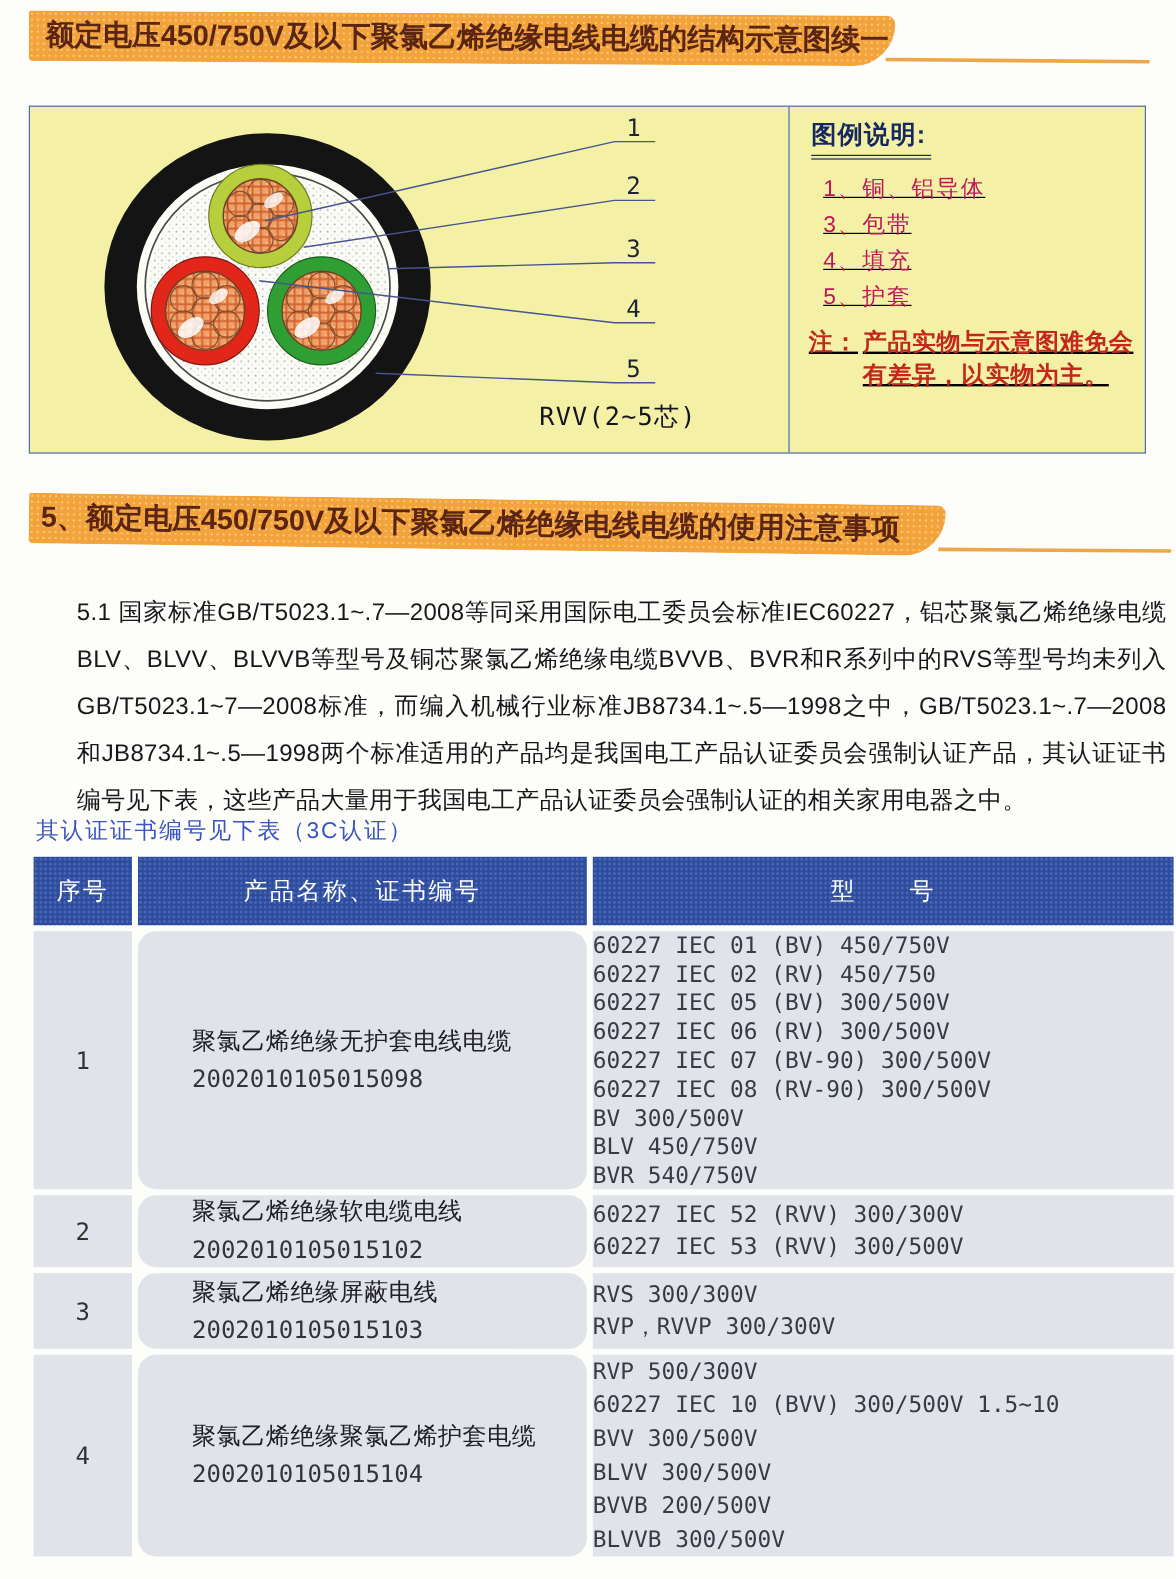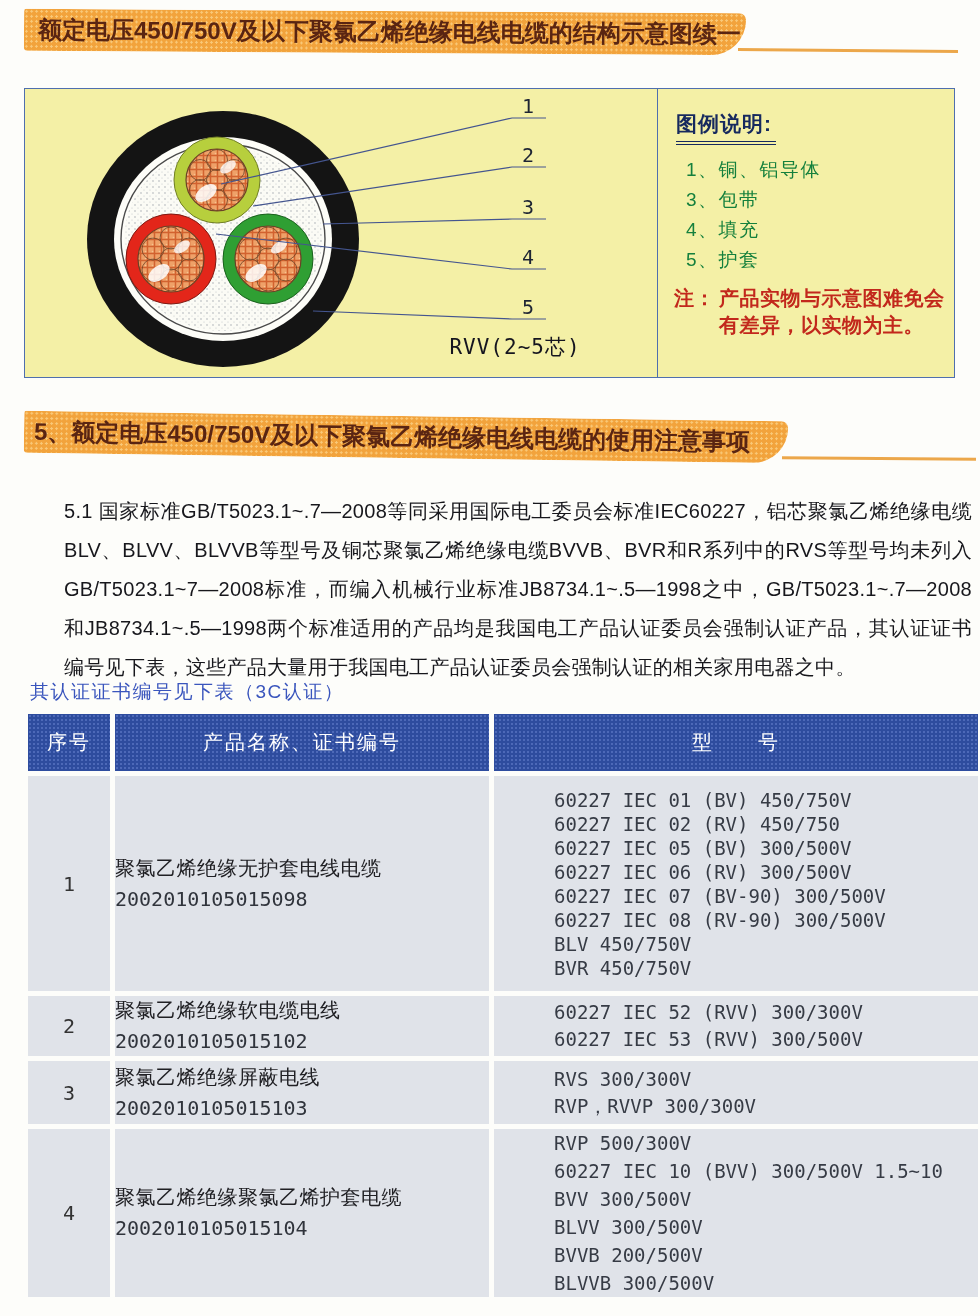--- a/index.html
+++ b/index.html
@@ -31,24 +31,24 @@
     position:absolute;left:24px;top:88px;width:931px;height:290px;
     background:#f4f0a6;border:1px solid #4f6fae;box-sizing:border-box;
   }
   #figure-divider{position:absolute;left:632px;top:0;bottom:0;width:1px;background:#4f6fae;}
   #cable-svg{position:absolute;left:0;top:0;}
   .svg-num{font-family:"DejaVu Sans Mono",monospace;font-size:20px;fill:#1d2433;}
   .svg-cap{font-family:"DejaVu Sans Mono",monospace;font-size:21px;fill:#15151f;letter-spacing:1px;}
 
   
   #legend{position:absolute;left:633px;top:0;width:297px;height:244px;
-    box-sizing:border-box;padding:18px 10px 0 16px;}
+    box-sizing:border-box;padding:6px 10px 0 16px;text-decoration:underline;}
   .legend-title{display:inline-block;font-size:21px;font-weight:bold;color:#16295e;
     border-bottom:4px double #16295e;padding:0 4px 3px 0;margin:3px 0 10px 2px;letter-spacing:1px;}
-  .legend-item{font-size:19px;color:#15803d;line-height:30px;margin-left:12px;letter-spacing:1.5px;}
+  .legend-item{font-size:19px;color:#be185d;line-height:30px;margin-left:12px;letter-spacing:1.5px;}
   .legend-note{display:flex;margin-top:10px;color:#c2281c;font-weight:bold;
     font-size:20px;line-height:27px;letter-spacing:0.5px;}
   .note-label{flex:0 0 auto;margin-right:4px;}
   .note-text{flex:1;}
 
   
   #para{position:absolute;left:44px;top:492px;width:908px;
     font-size:20px;line-height:39px;color:#17171c;text-align:justify;letter-spacing:0.3px;margin-left:20px;}
 
   
@@ -57,23 +57,23 @@
   .trow{display:grid;grid-template-columns:82px 374px 1fr;column-gap:5px;margin-bottom:5px;}
   .th{
     background-color:#2e4c9e;
     background-image:radial-gradient(circle,#4d69b8 1px,rgba(0,0,0,0) 1.2px);
     background-size:4px 4px;
     color:#fff;font-size:20px;display:flex;align-items:center;justify-content:center;
     height:57px;letter-spacing:2px;
   }
   .td{background:#e0e3e9;display:flex;flex-direction:column;justify-content:center;box-sizing:border-box;}
   .td.no{align-items:center;font-size:20px;color:#333;font-family:"DejaVu Sans Mono",monospace;}
-  .td.name{font-size:20px;color:#202024;line-height:31px;letter-spacing:0.5px;}
+  .td.name{padding-left:45px;font-size:20px;color:#202024;line-height:31px;letter-spacing:0.5px;border-radius:15px;}
   .cert{font-family:"DejaVu Sans Mono",monospace;font-size:20px;color:#30343c;letter-spacing:0;}
-  .td.models{padding-left:60px;font-family:"DejaVu Sans Mono",monospace;color:#363b45;font-size:19px;}
+  .td.models{font-family:"DejaVu Sans Mono",monospace;color:#363b45;font-size:19px;}
   .r1 .td{height:215px;} .r1 .td.models div{line-height:24px;}
   .r2 .td{height:60px;}  .r2 .td.models div{line-height:27px;}
   .r3 .td{height:63px;}  .r3 .td.models div{line-height:27px;}
   .r4 .td{height:168px;} .r4 .td.models div{line-height:28px;}
 </style>
 </head>
 <body>
 
 <div id="banner1" class="banner">额定电压450/750V及以下聚氯乙烯绝缘电线电缆的结构示意图续一</div>
 <div id="banner1-tail"></div>
@@ -202,22 +202,23 @@
       <div>聚氯乙烯绝缘无护套电线电缆</div>
       <div class="cert">2002010105015098</div>
     </div>
     <div class="td models">
       <div>60227 IEC 01 (BV) 450/750V</div>
       <div>60227 IEC 02 (RV) 450/750</div>
       <div>60227 IEC 05 (BV) 300/500V</div>
       <div>60227 IEC 06 (RV) 300/500V</div>
       <div>60227 IEC 07 (BV-90) 300/500V</div>
       <div>60227 IEC 08 (RV-90) 300/500V</div>
+      <div>BV 300/500V</div>
       <div>BLV 450/750V</div>
-      <div>BVR 450/750V</div>
+      <div>BVR 540/750V</div>
     </div>
   </div>
 
   <div class="trow r2">
     <div class="td no">2</div>
     <div class="td name">
       <div>聚氯乙烯绝缘软电缆电线</div>
       <div class="cert">2002010105015102</div>
     </div>
     <div class="td models">

